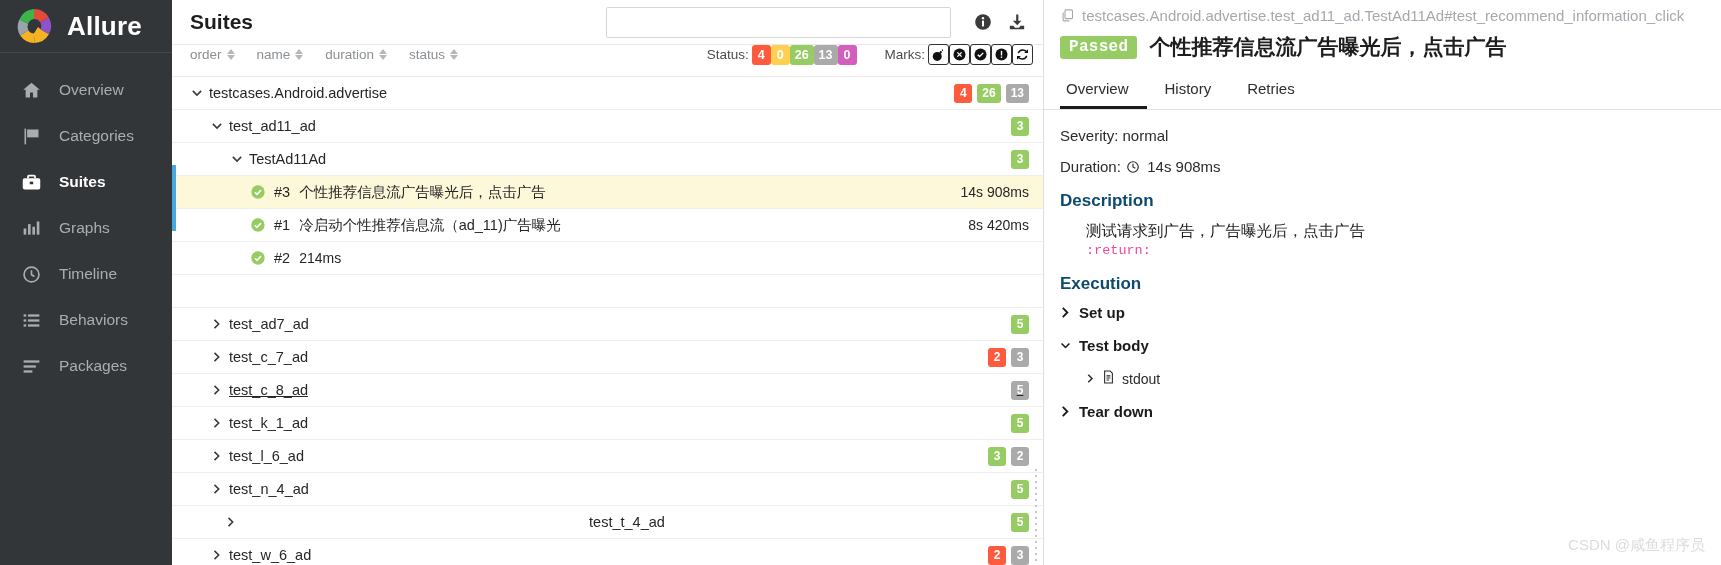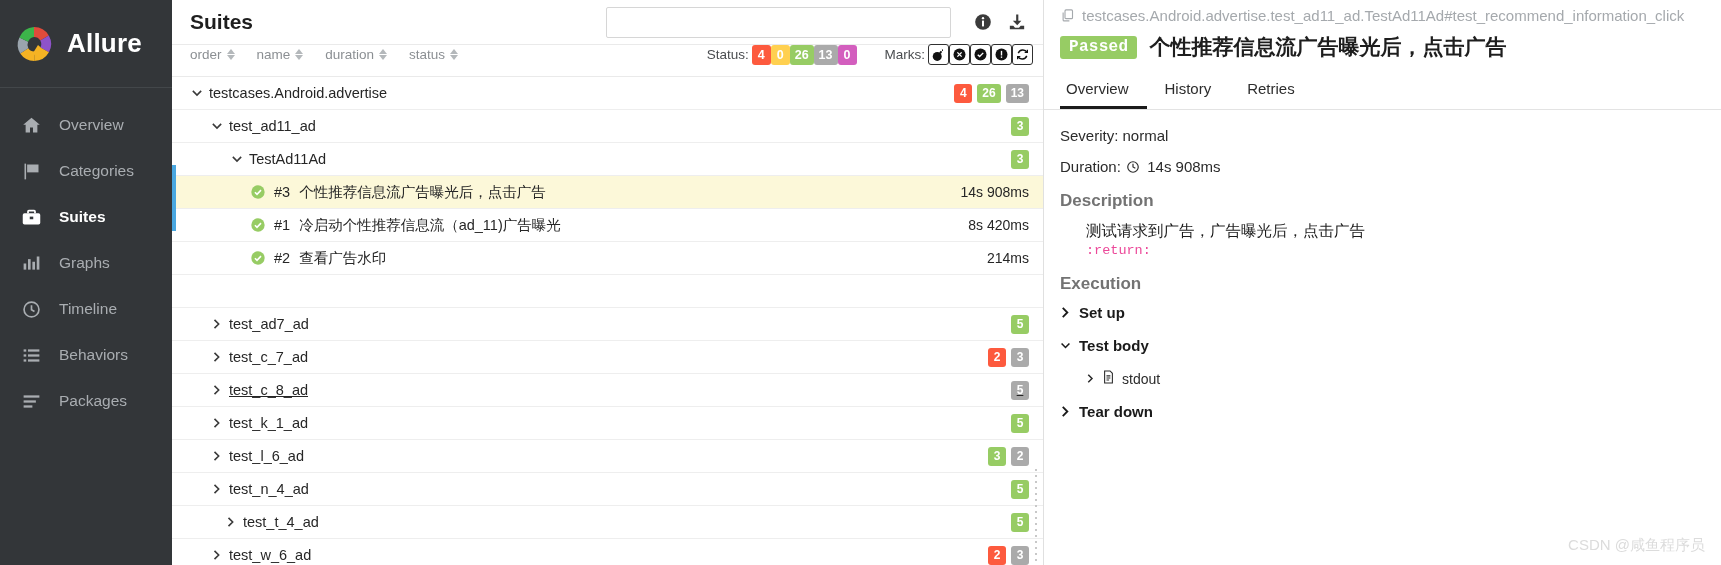--- a/index.html
+++ b/index.html
@@ -10,21 +10,21 @@
   }
   .app { display: flex; width: 1721px; height: 565px; }
 
   
   .sidebar {
     width: 172px; flex: 0 0 172px; height: 565px;
     background: #333639; color: #a9adb1;
     display: flex; flex-direction: column;
   }
   .brand {
-    height: 88px; display: flex; align-items: center;
+    height: 53px; display: flex; align-items: center;
     padding-left: 14px; gap: 13px;
     border-bottom: 1px solid #43474a;
   }
   .brand-logo { width: 40px; height: 40px; position: relative; flex: 0 0 40px; }
   .brand-name {
     color: #fff; font-size: 26px; font-weight: bold; letter-spacing: .2px;
   }
   .nav { padding-top: 14px; }
   .nav-item {
     height: 46px; display: flex; align-items: center;
@@ -130,21 +130,21 @@
   .r-title { font-size: 21px; font-weight: bold; color: #1e1e1e; }
   .r-tabs { display: flex; gap: 0; padding: 0 16px; margin-top: 13px;
      border-bottom: 1px solid #e3e3e3; }
   .r-tab { font-size: 15px; color: #2d2d2d; padding: 6px 18px 9px 18px;
      cursor: pointer; }
   .r-tab:first-child { padding-left: 6px; }
   .r-tab.active { border-bottom: 3px solid #1b1b1b; font-weight: normal; }
   .r-body { padding: 17px 16px 0 16px; overflow: hidden; }
   .kv { font-size: 15px; color: #2b2b2b; margin-bottom: 14px; }
   .kv .clock { display: inline-block; vertical-align: -2px; margin: 0 3px 0 1px; }
-  .sec-h { font-size: 17px; font-weight: bold; color: #737373; margin: 6px 0 10px 0; }
+  .sec-h { font-size: 17px; font-weight: bold; color: #0c4a6e; margin: 6px 0 10px 0; }
   .desc { padding-left: 26px; margin-bottom: 16px; }
   .desc-cn { font-size: 15.5px; color: #1c1c1c; }
   .desc-ret { font-family: "Liberation Mono", "DejaVu Sans Mono", monospace;
      font-size: 13.5px; color: #ec4899; margin-top: 1px; }
   .exec-item { display: flex; align-items: center; gap: 8px;
      font-size: 15px; font-weight: bold; color: #1a1a1a;
      margin-bottom: 16px; cursor: pointer; }
   .exec-item .tw { width: 11px; flex: 0 0 11px; display: flex; }
   .sub-item { display: flex; align-items: center; gap: 7px; margin: 0 0 16px 26px;
      font-size: 14px; color: #2b2b2b; font-weight: normal; cursor: pointer; }
@@ -426,21 +426,20 @@
           <span class="row-meta">
             <span class="dur">8s 420ms</span>
           </span>
         </div>
         <div class="row" style="padding-left: 78px;">
           <span class="leaf-ic"><svg width="16" height="16" viewBox="0 0 24 24">
               <circle cx="12" cy="12" r="10" fill="#97cc64"></circle>
               <path d="M7.4 12.3l3.1 3.1 6-6.2" stroke="#fff" stroke-width="2.4" fill="none"></path>
             </svg></span>
           <span class="leaf-num">#2</span>
-          <span class="row-label">查看广告水印</span>
           <span class="row-meta">
             <span class="dur">214ms</span>
           </span>
         </div>
         <div class="row" style="padding-left: 18px; border-bottom: 1px solid rgb(238, 238, 238);"></div>
         <div class="row" style="padding-left: 38px;">
           <span class="caret">
             <svg width="10" height="12" viewBox="0 0 12 14" fill="none" stroke="#3a3a3a" stroke-width="1.9">
               <path d="M3 2l5 5-5 5"></path>
             </svg>
@@ -506,21 +505,21 @@
             <svg width="10" height="12" viewBox="0 0 12 14" fill="none" stroke="#3a3a3a" stroke-width="1.9">
               <path d="M3 2l5 5-5 5"></path>
             </svg>
           </span>
           <span style="width: 6px;"></span>
           <span class="row-label">test_n_4_ad</span>
           <span class="row-meta">
             <span class="cbadge" style="background: rgb(151, 204, 100);">5</span>
           </span>
         </div>
-        <div class="row" style="padding-left: 52px;">
+        <div class="row" style="padding-left: 52px; text-align: center;">
           <span class="caret">
             <svg width="10" height="12" viewBox="0 0 12 14" fill="none" stroke="#3a3a3a" stroke-width="1.9">
               <path d="M3 2l5 5-5 5"></path>
             </svg>
           </span>
           <span style="width: 6px;"></span>
           <span class="row-label">test_t_4_ad</span>
           <span class="row-meta">
             <span class="cbadge" style="background: rgb(151, 204, 100);">5</span>
           </span>

